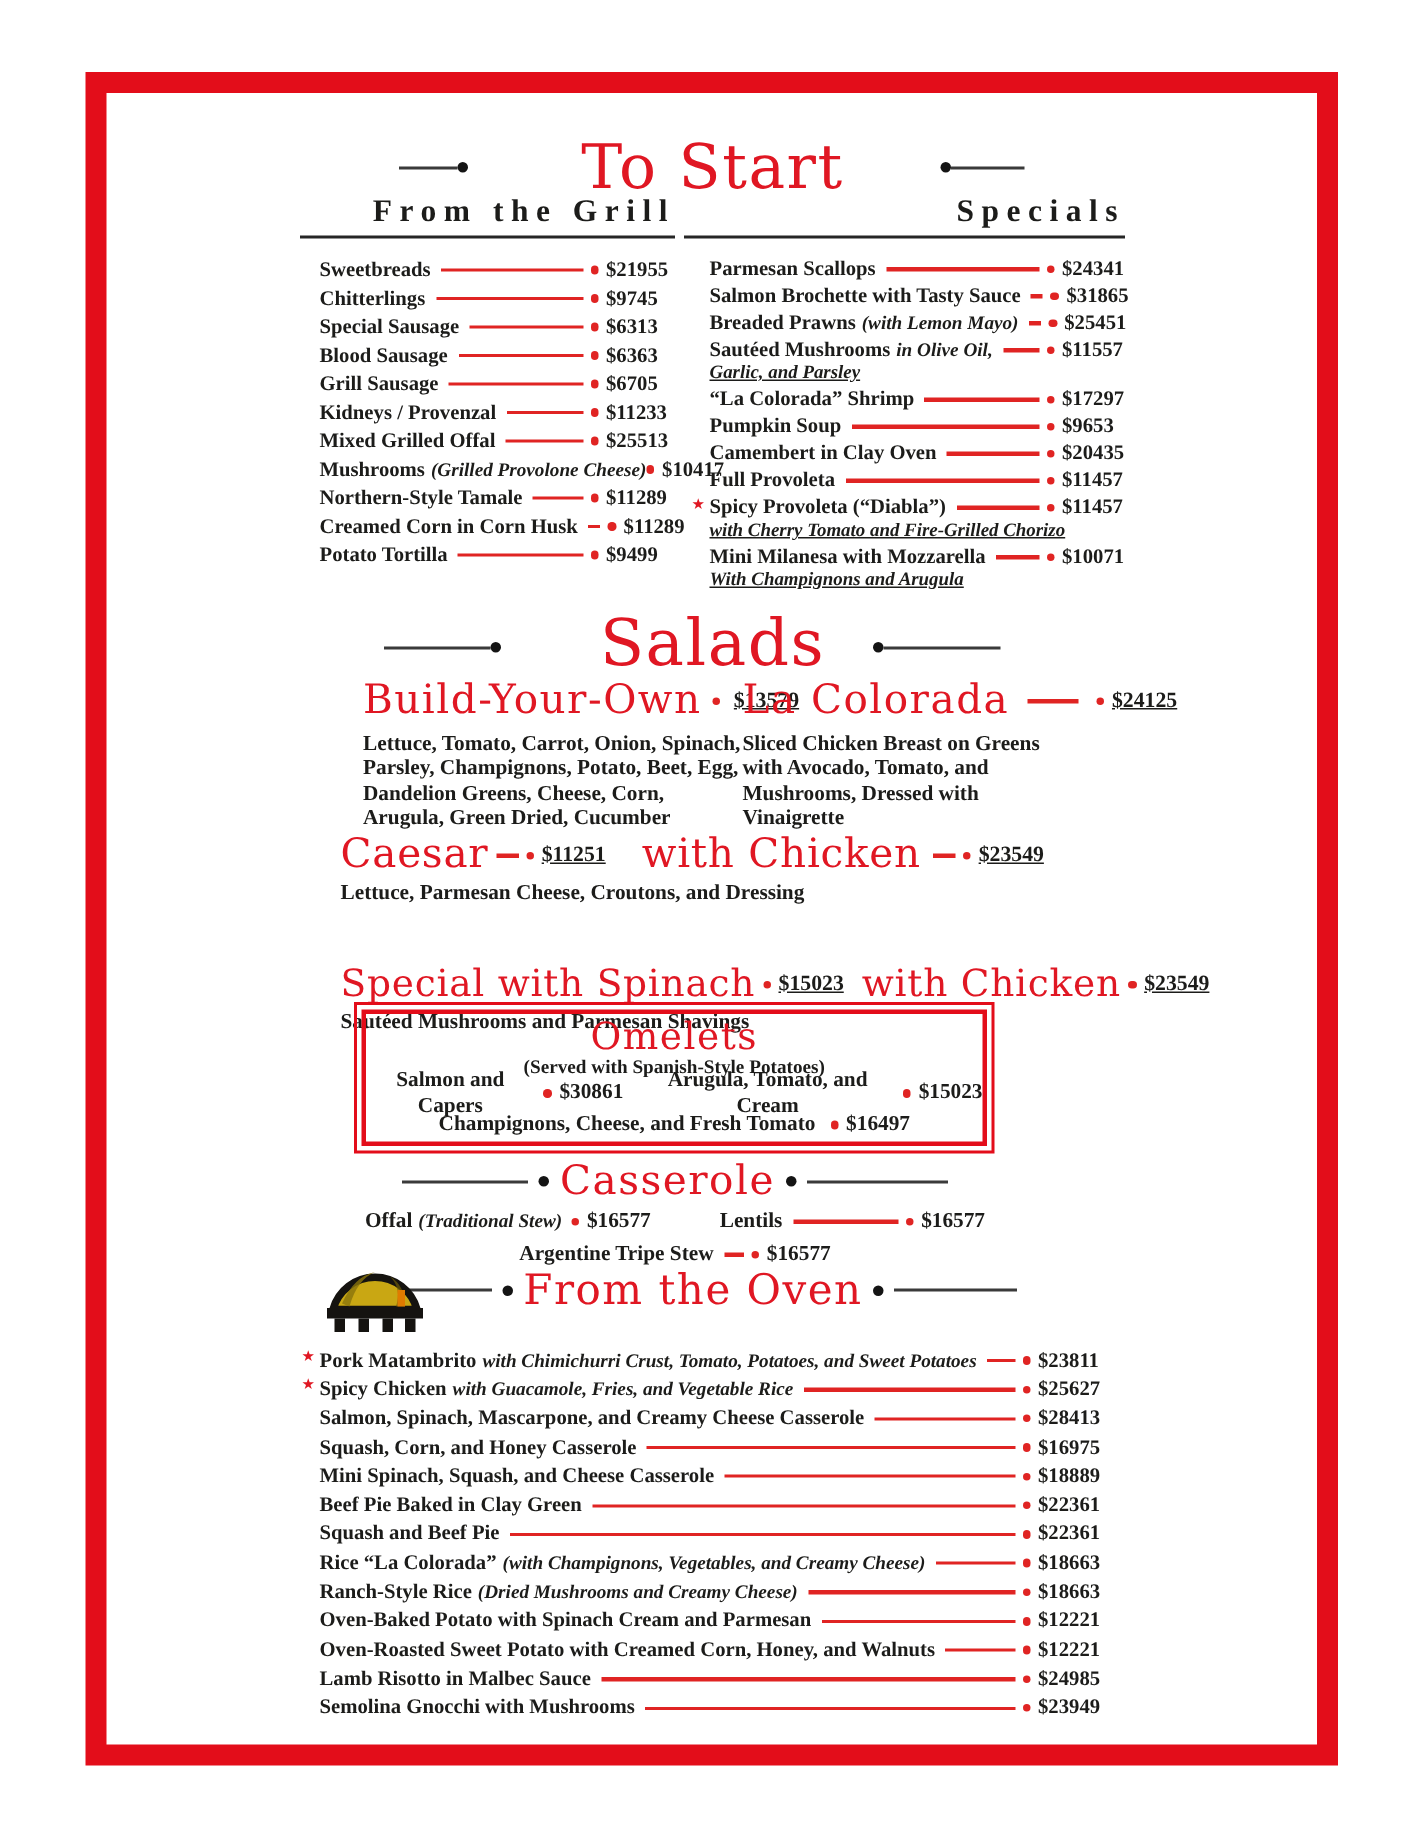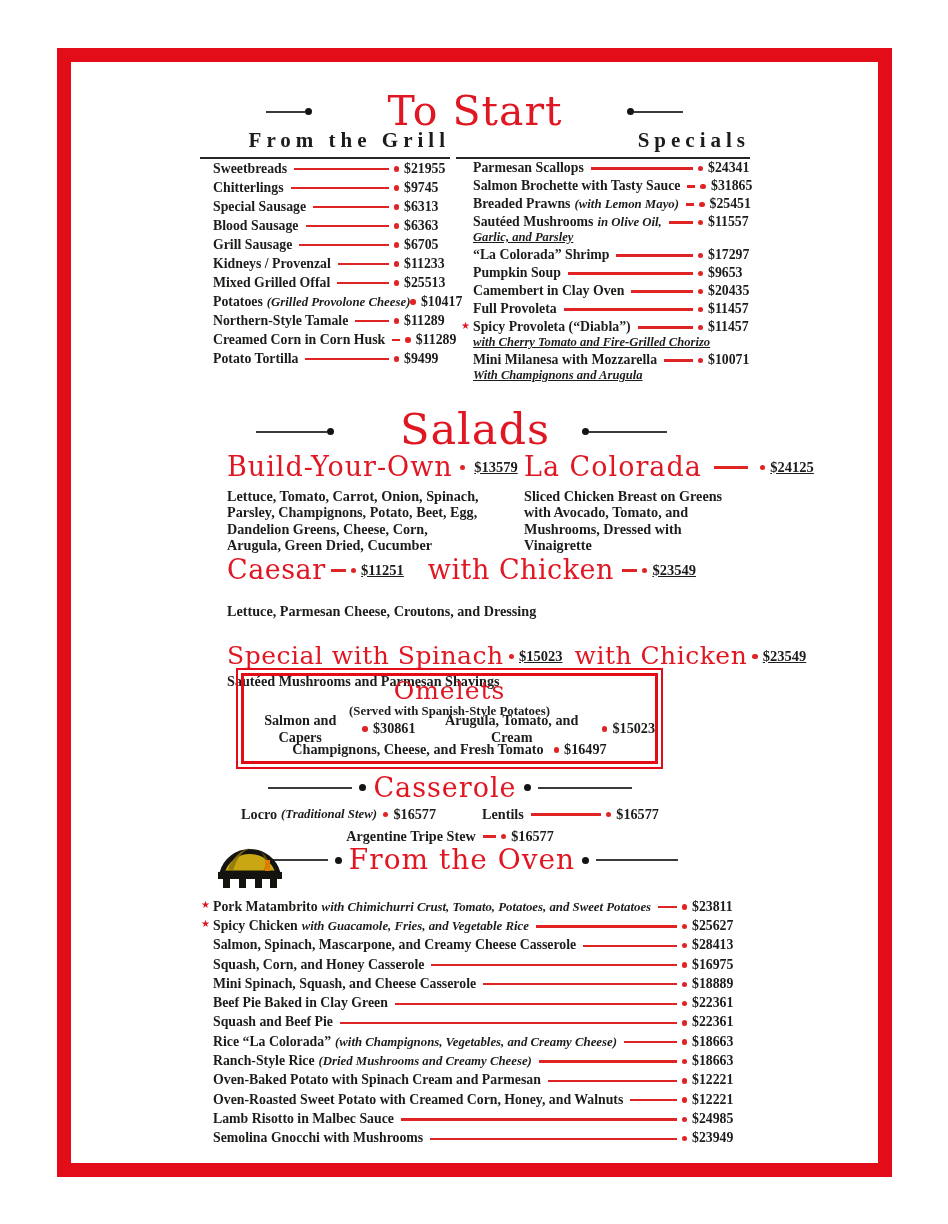--- a/index.html
+++ b/index.html
@@ -12,21 +12,21 @@
   .frame{position:absolute;left:57px;top:48px;width:835px;height:1129px;
          border:14px solid var(--frame-red);box-sizing:border-box;}
   .sec{position:absolute;}
   .fancy{font-family:"DejaVu Serif",serif;color:var(--title-red);font-weight:400;letter-spacing:1px;}
   
   .arrow{position:absolute;display:flex;align-items:center;}
   .deco-bar{height:2px;background:var(--deco-dark);flex:1;}
   .deco-dot{width:7px;height:7px;border-radius:50%;background:#141414;flex:0 0 auto;}
   .bar-i{height:2px;background:var(--deco-dark);display:inline-block;}
   
-  .mlist{}
+  .mlist{margin-top:11px;}
   .mi{position:relative;}
   .mirow{display:flex;align-items:center;height:19px;}
   .nm{white-space:nowrap;font-weight:bold;font-size:13.8px;}
   .inote{font-style:italic;font-weight:bold;margin-left:4px;font-size:12.8px;}
   .leader{flex:1;height:2.2px;background:var(--leader-red);margin:1px 5px 0 7px;min-width:8px;}
   .rdot{width:5.5px;height:5.5px;border-radius:50%;background:var(--leader-red);flex:0 0 auto;margin:1px 5px 0 0;}
   .price{font-weight:bold;font-size:13.8px;white-space:nowrap;}
   .below{font-style:italic;font-weight:bold;font-size:12.6px;line-height:15px;margin:-1px 0 1px;text-decoration:underline;}
   .star{position:absolute;left:-12px;top:3px;font-size:10px;color:var(--title-red);line-height:10px;}
   
@@ -39,21 +39,21 @@
   .col-r .mlist{padding-left:17px;}
   .col-l .price{width:46px;}
   .col-r .price{width:42px;}
   .col-r .mirow{height:18px;}
   
   #tostart-title{left:200px;top:90px;width:550px;text-align:center;}
   .big-title{font-size:41px;line-height:42px;}
   #salads-title{left:200px;top:406px;width:550px;text-align:center;}
   .salads-word{font-size:43px;line-height:46px;}
   
-  #salads-cols{left:227px;top:452px;width:523px;display:flex;gap:44px;}
+  #salads-cols{left:242px;top:452px;width:523px;display:flex;}
   .scol1{width:252px;}
   .scol2{margin-left:1px;width:260px;}
   .sal-head-row{display:flex;align-items:center;white-space:nowrap;}
   .sal-head{font-size:27px;line-height:30px;}
   .sal-price{font-weight:bold;font-size:14.5px;margin-left:4px;text-decoration:underline;}
   .sal-head-row .rdot{margin-left:7px;}
   .desc{font-weight:bold;font-size:14.2px;line-height:16.4px;margin:6px 0 0;}
   .scol2 .desc{width:228px;}
   #caesar{left:227px;top:555px;width:523px;}
   #special{left:227px;top:641px;width:523px;}
@@ -181,21 +181,21 @@
               <span class="leader"></span>
               <span class="rdot"></span>
               <span class="price">$25513</span>
             </div>
 
           </div>
 
           <div class="mi">
 
             <div class="mirow">
-              <span class="nm"><b>Potatoes</b><i class="inote">(Grilled Provolone Cheese)</i></span>
+              <span class="nm"><b>Mushrooms</b><i class="inote">(Grilled Provolone Cheese)</i></span>
 
               <span class="rdot"></span>
               <span class="price">$10417</span>
             </div>
 
           </div>
 
           <div class="mi">
 
             <div class="mirow">
@@ -385,21 +385,21 @@
       <span class="fancy sal-head">Caesar</span>
       <span class="leader" style="flex:0 0 15px;margin-left:5px"></span>
       <span class="rdot"></span>
       <span class="sal-price" style="margin-left:0">$11251</span>
       <span class="hspace" style="width:24px"></span>
       <span class="fancy sal-head">with Chicken</span>
       <span class="leader" style="flex:0 0 15px;margin-left:8px"></span>
       <span class="rdot"></span>
       <span class="sal-price" style="margin-left:0">$23549</span>
     </div>
-    <p class="desc" style="margin-top:18px">Lettuce, Parmesan Cheese, Croutons, and Dressing</p>
+    <p class="desc" style="margin-top:2px">Lettuce, Parmesan Cheese, Croutons, and Dressing</p>
   </div>
 
   <div class="sec" id="special">
     <div class="head-line">
       <span class="fancy sal-head">Special with Spinach</span>
       <span class="rdot" style="margin-left:5px"></span>
       <span class="sal-price" style="margin-left:0">$15023</span>
       <span class="hspace" style="width:12px"></span>
       <span class="fancy sal-head">with Chicken</span>
       <span class="rdot" style="margin-left:5px"></span>
@@ -433,21 +433,21 @@
 
   <div class="sec" id="casserole">
     <div class="title-flex">
       <i class="bar-i" style="width:84px"></i>
       <i class="deco-dot"></i>
       <span class="fancy cas-title">Casserole</span>
       <i class="deco-dot"></i>
       <i class="bar-i" style="width:94px"></i>
     </div>
     <div class="cas-row">
-      <span>Locro</span>
+      <span>Offal</span>
       <i class="inote">(Traditional Stew)</i>
       <span class="rdot"></span>
       <span>$16577</span>
       <span class="hspace" style="width:46px"></span>
       <span>Lentils</span>
       <span class="leader" style="width:70px"></span>
       <span class="rdot" style="margin-left:0"></span>
       <span>$16577</span>
     </div>
     <div class="cas-row">

